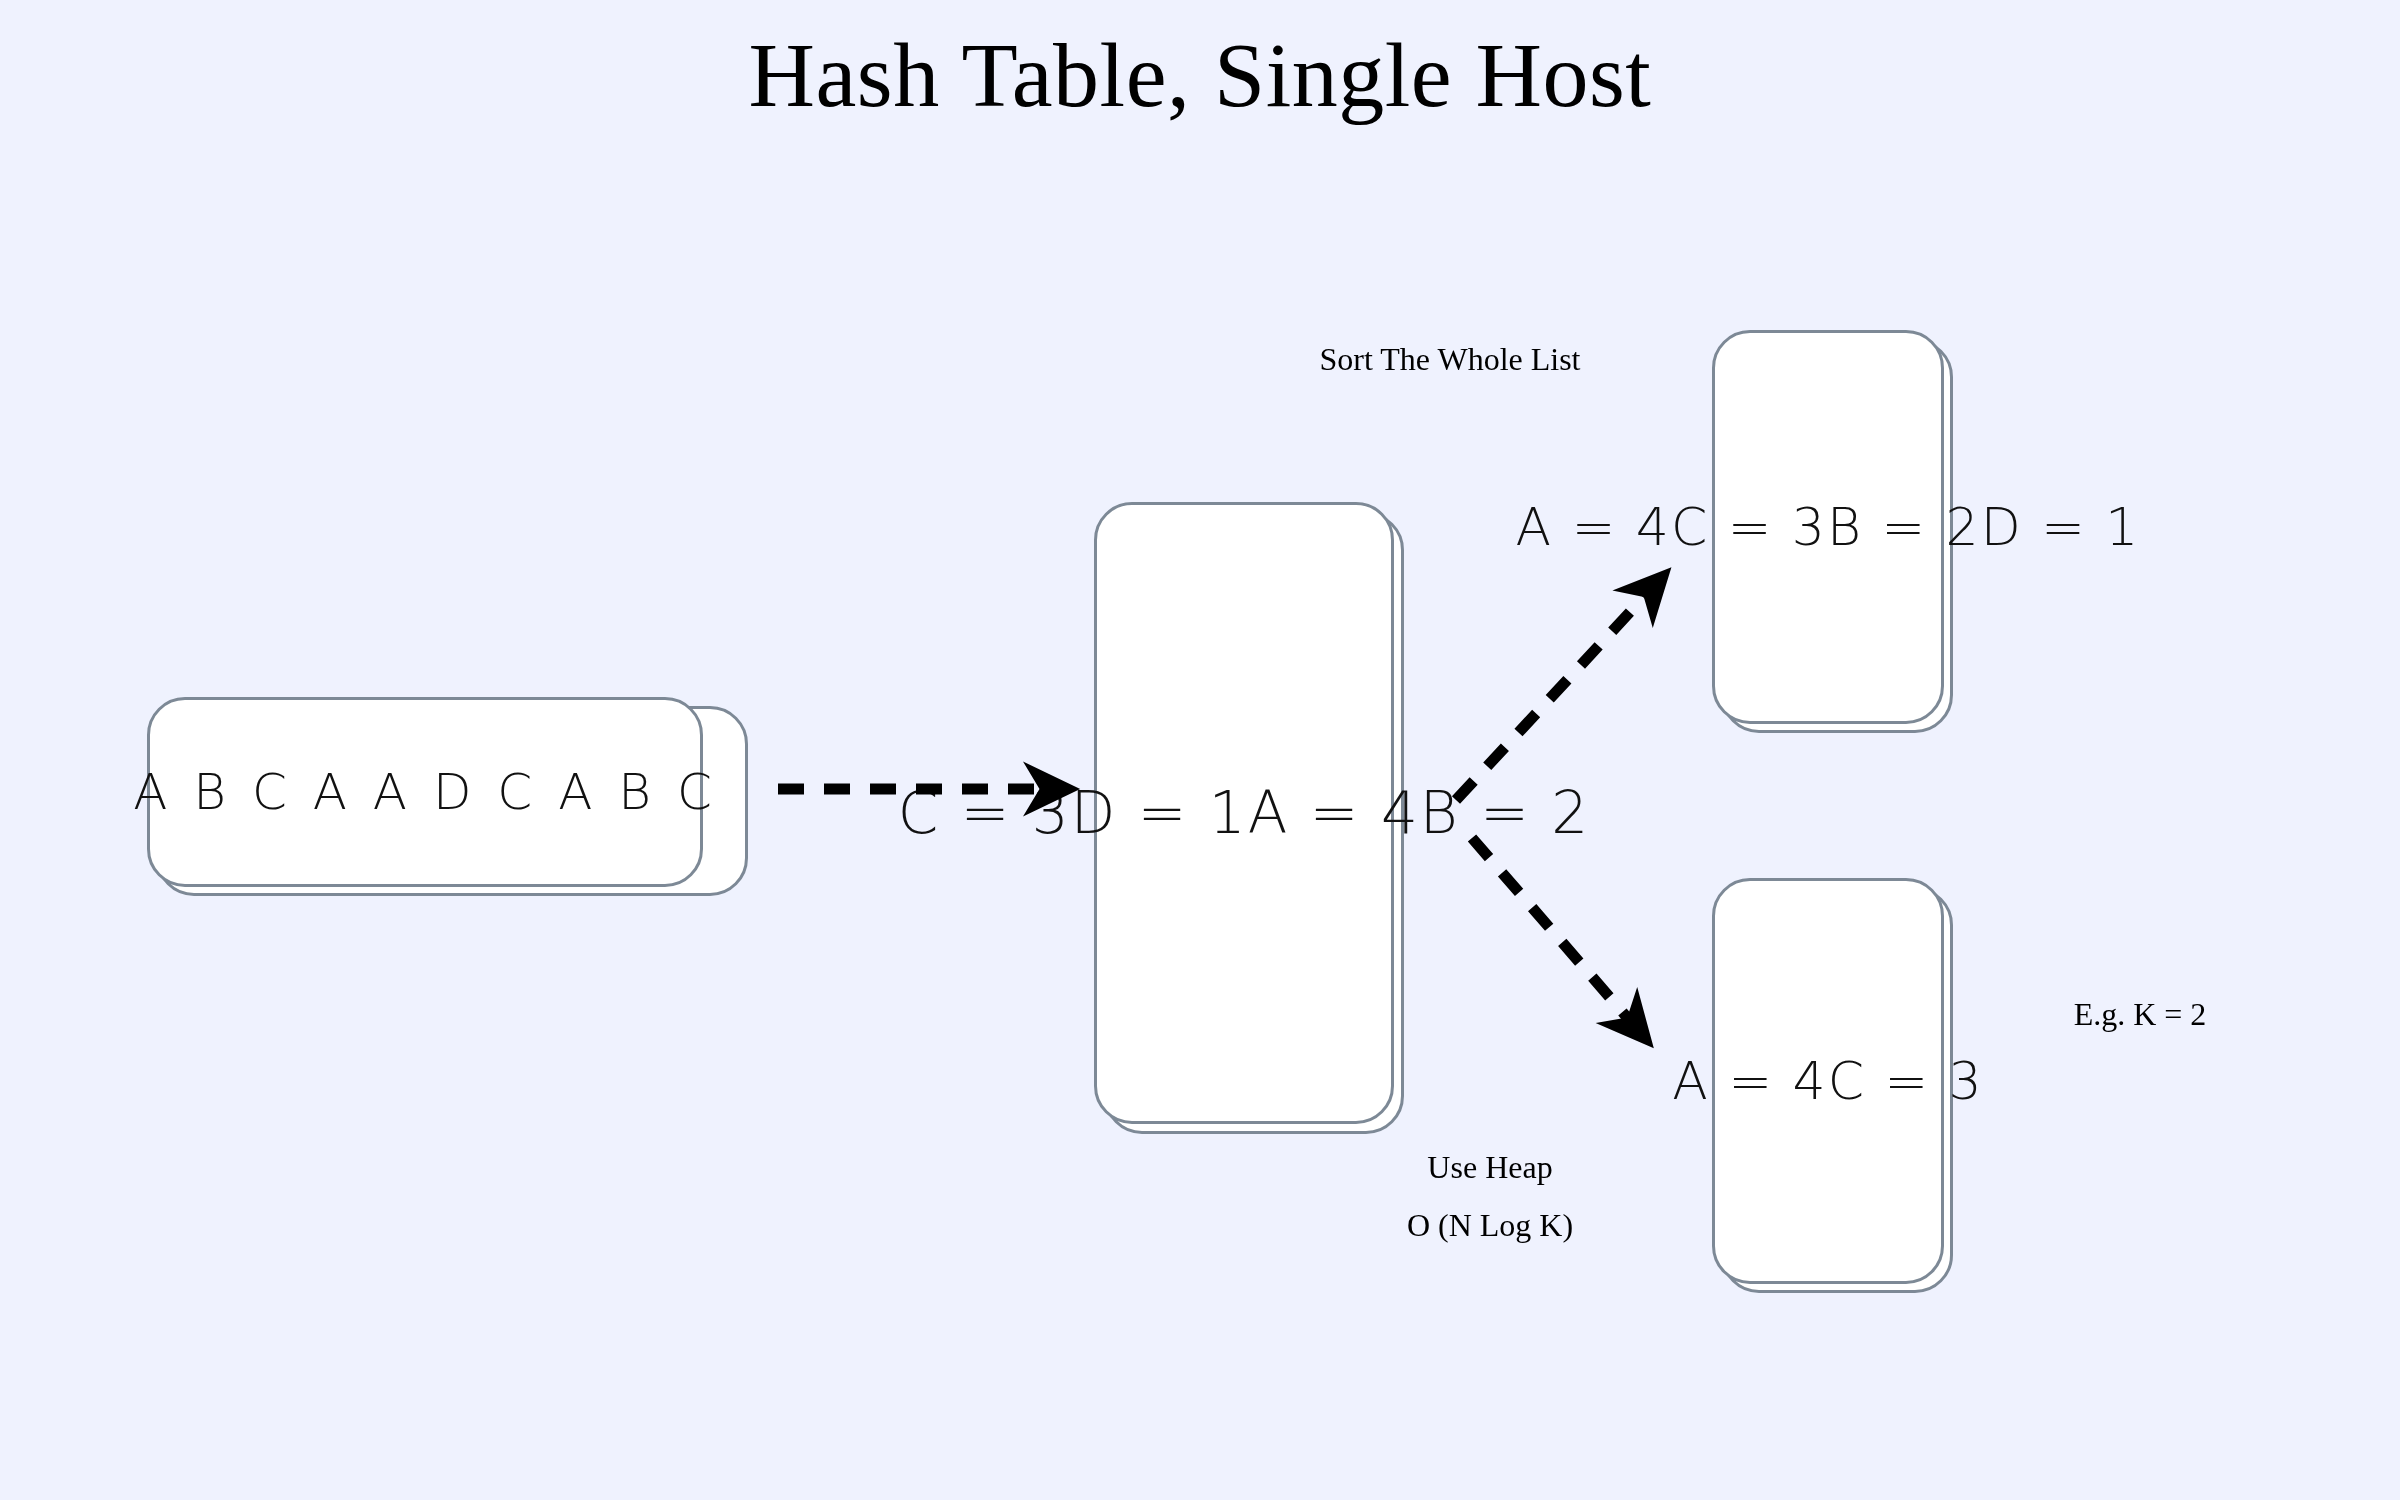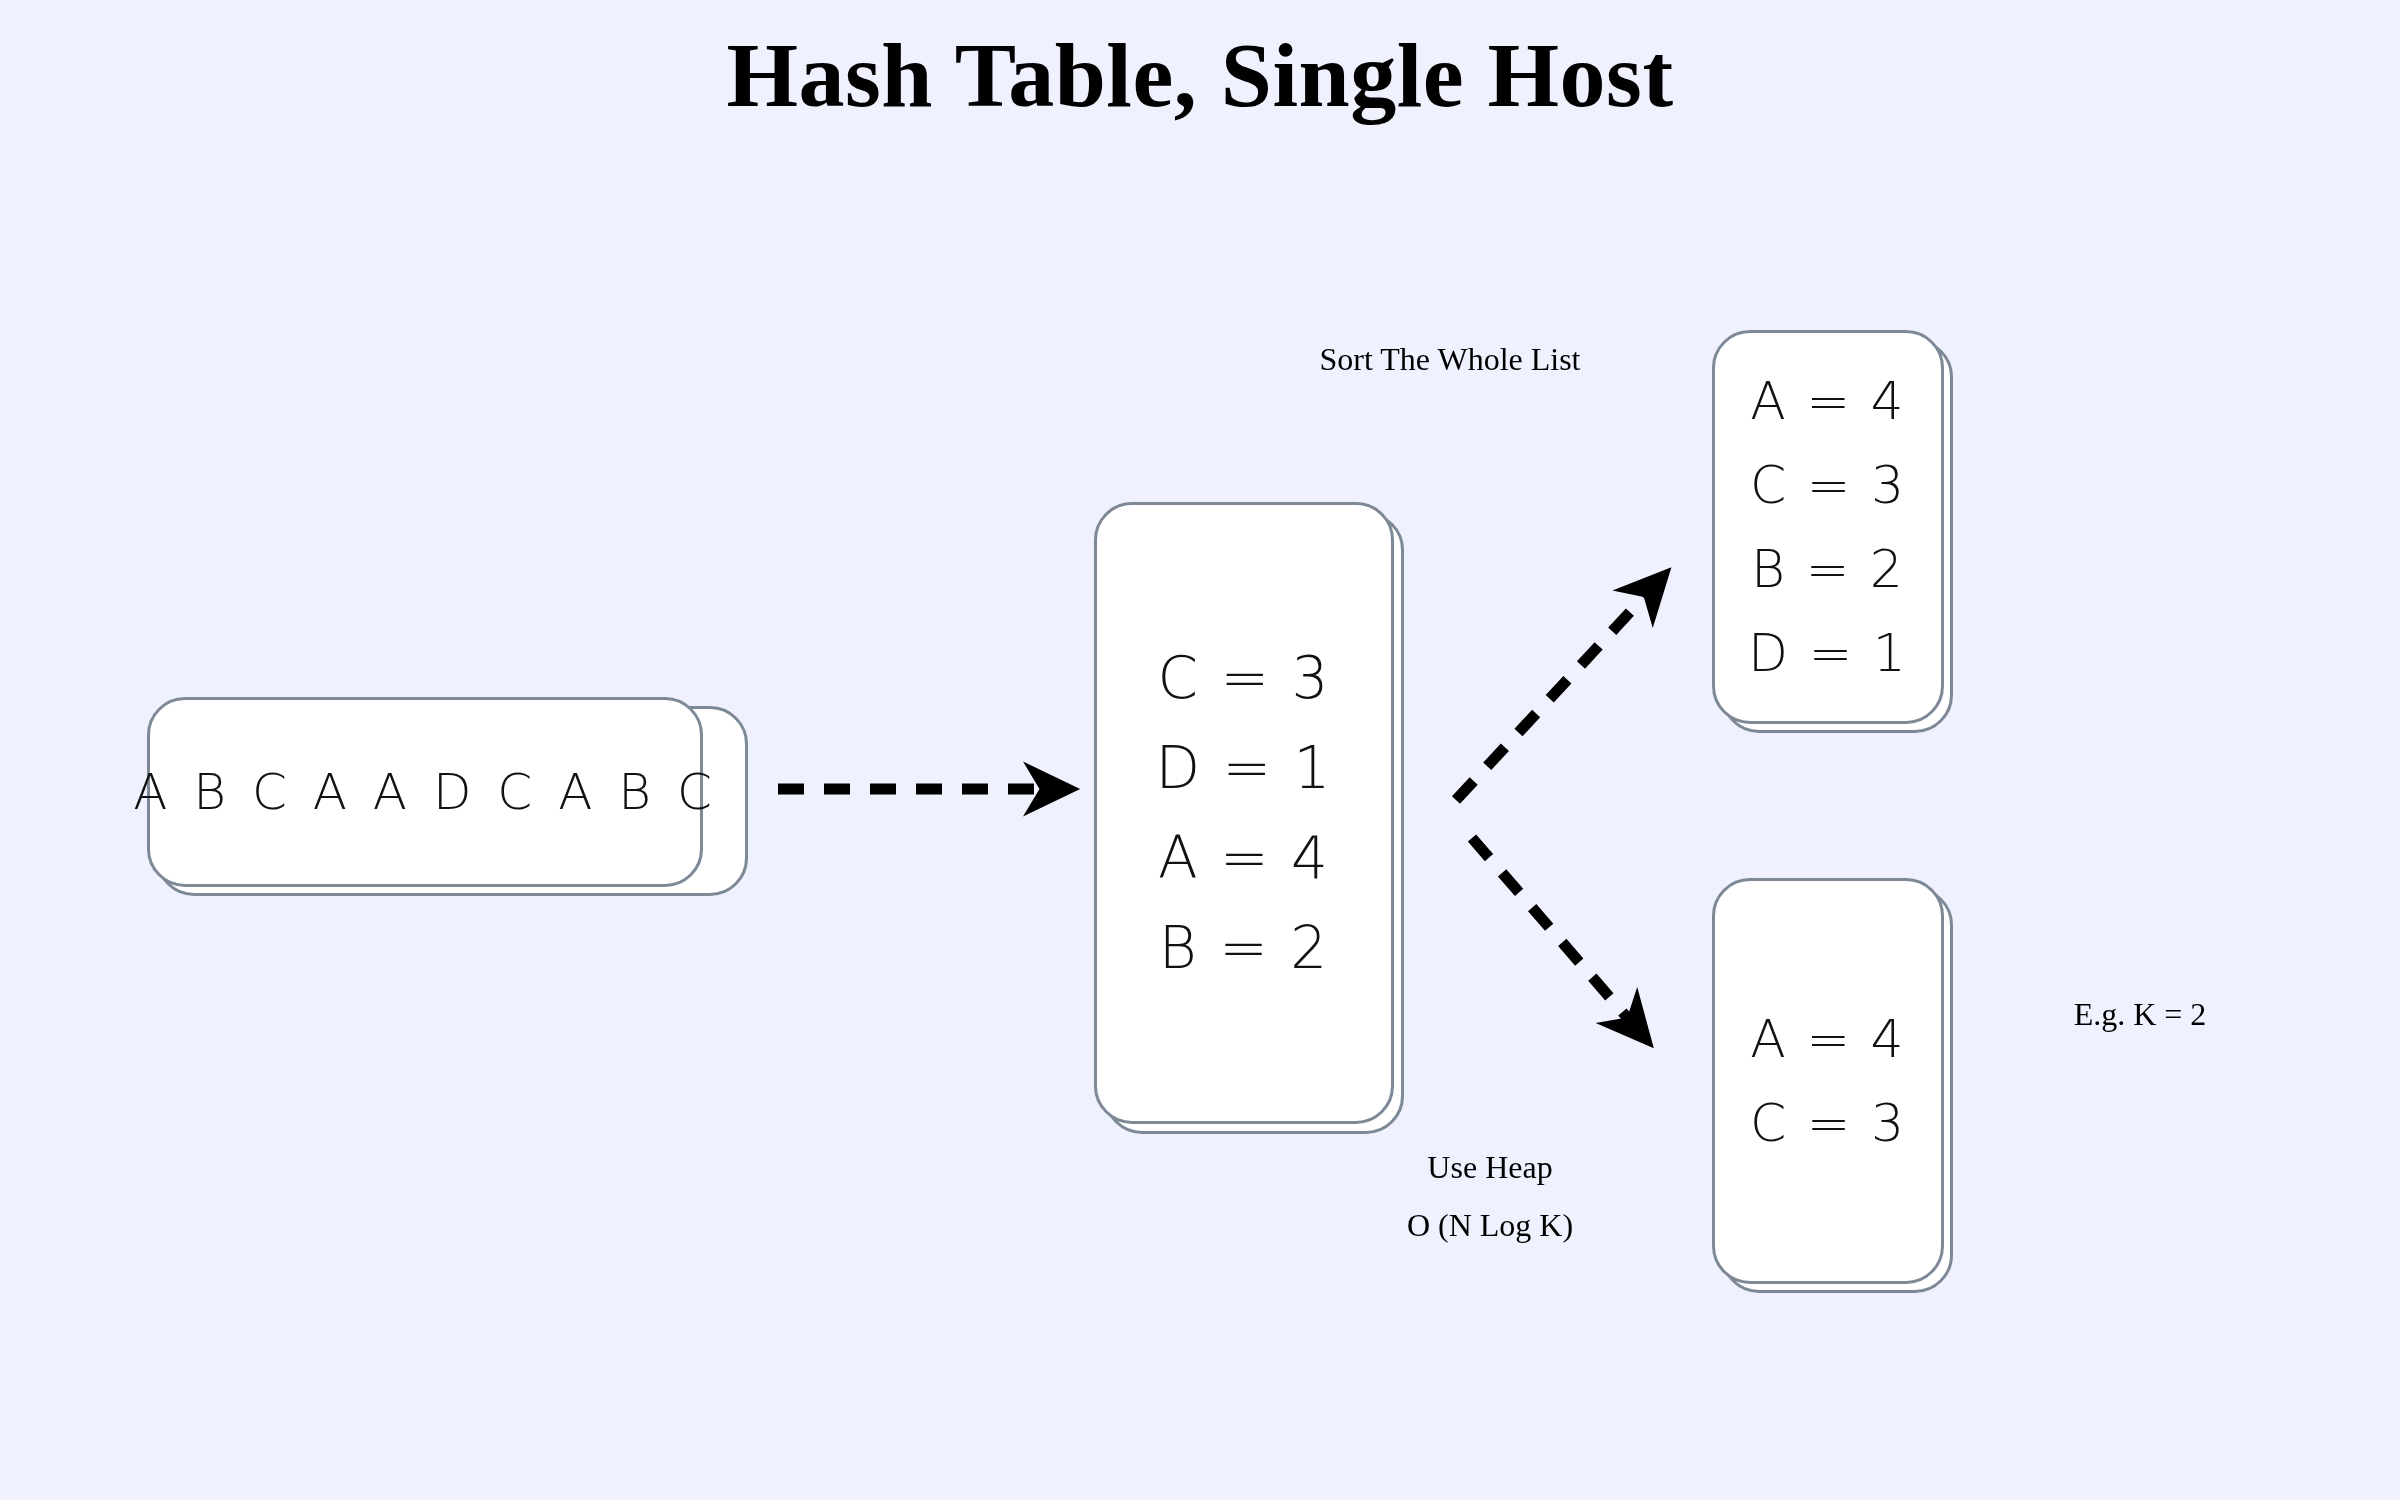--- a/index.html
+++ b/index.html
@@ -21,35 +21,35 @@
 
   
   .title {
     position: absolute;
     left: 0;
     top: 22px;
     width: 2400px;
     text-align: center;
     font-family: "Liberation Serif", "DejaVu Serif", serif;
     font-size: 92px;
-    font-weight: 700;
+    font-weight: 400;
     letter-spacing: 0.5px;
     color: #000000;
     white-space: nowrap;
   }
 
   
   .card {
     position: absolute;
     box-sizing: border-box;
     background: #ffffff;
     border: 3px solid #7d8996;
     border-radius: 38px;
     display: flex;
-    flex-direction: column;
+    flex-direction: row;
     align-items: center;
     justify-content: center;
     z-index: 2;
   }
   .card-shadow {
     position: absolute;
     box-sizing: border-box;
     background: #ffffff;
     border: 3px solid #7d8996;
     border-radius: 38px;

